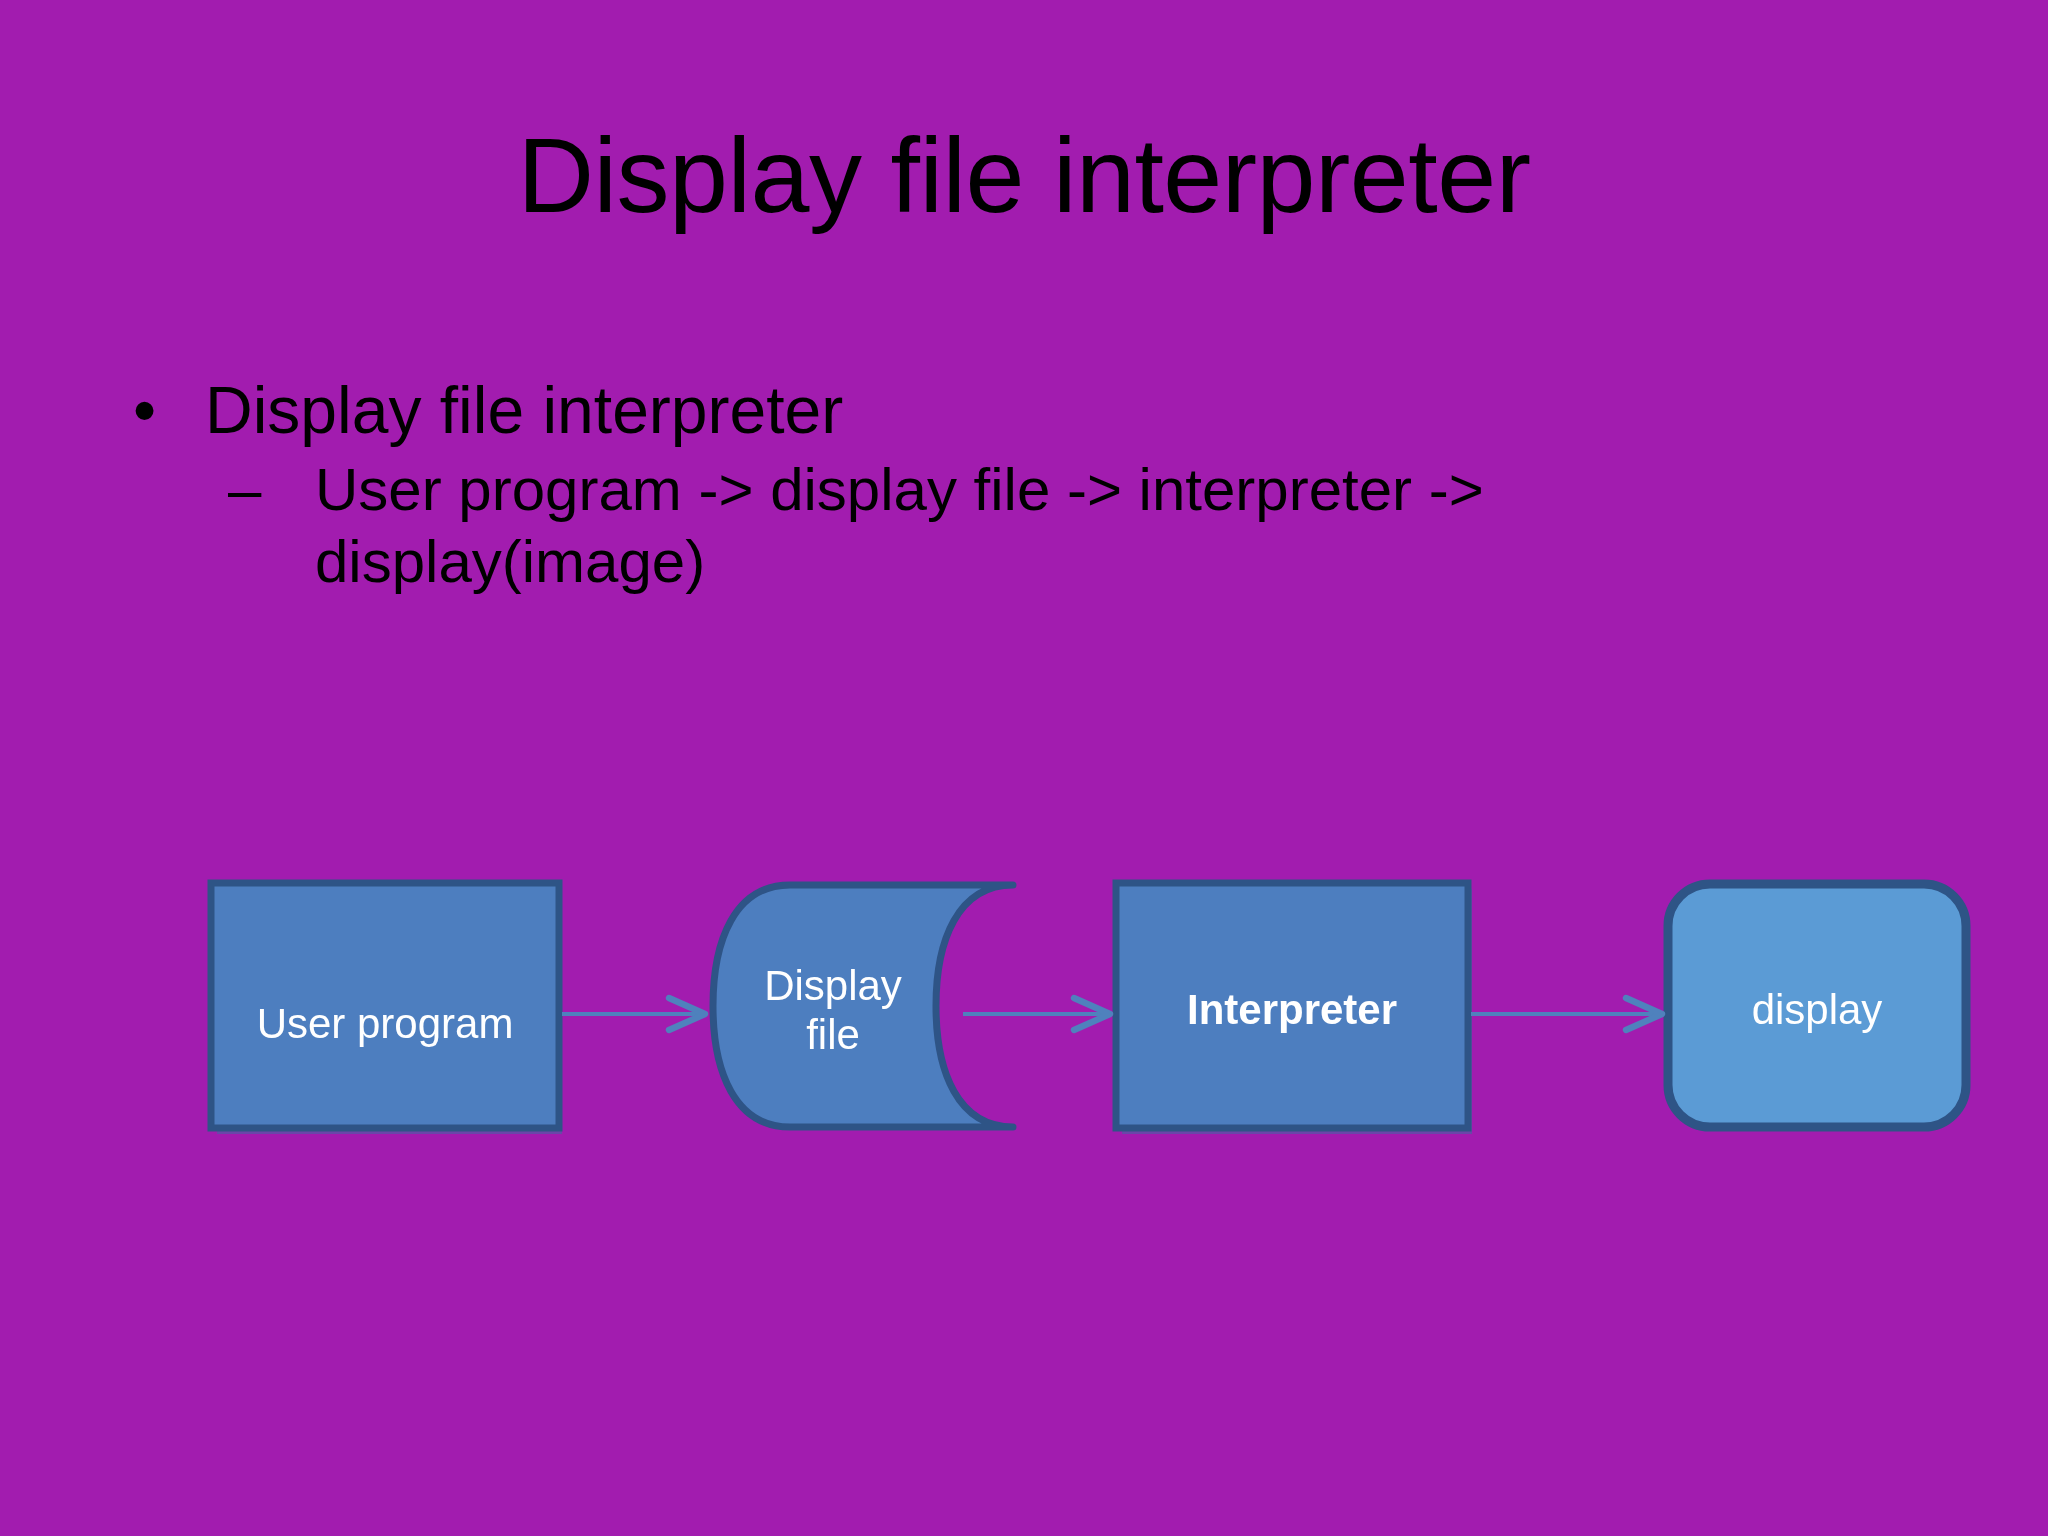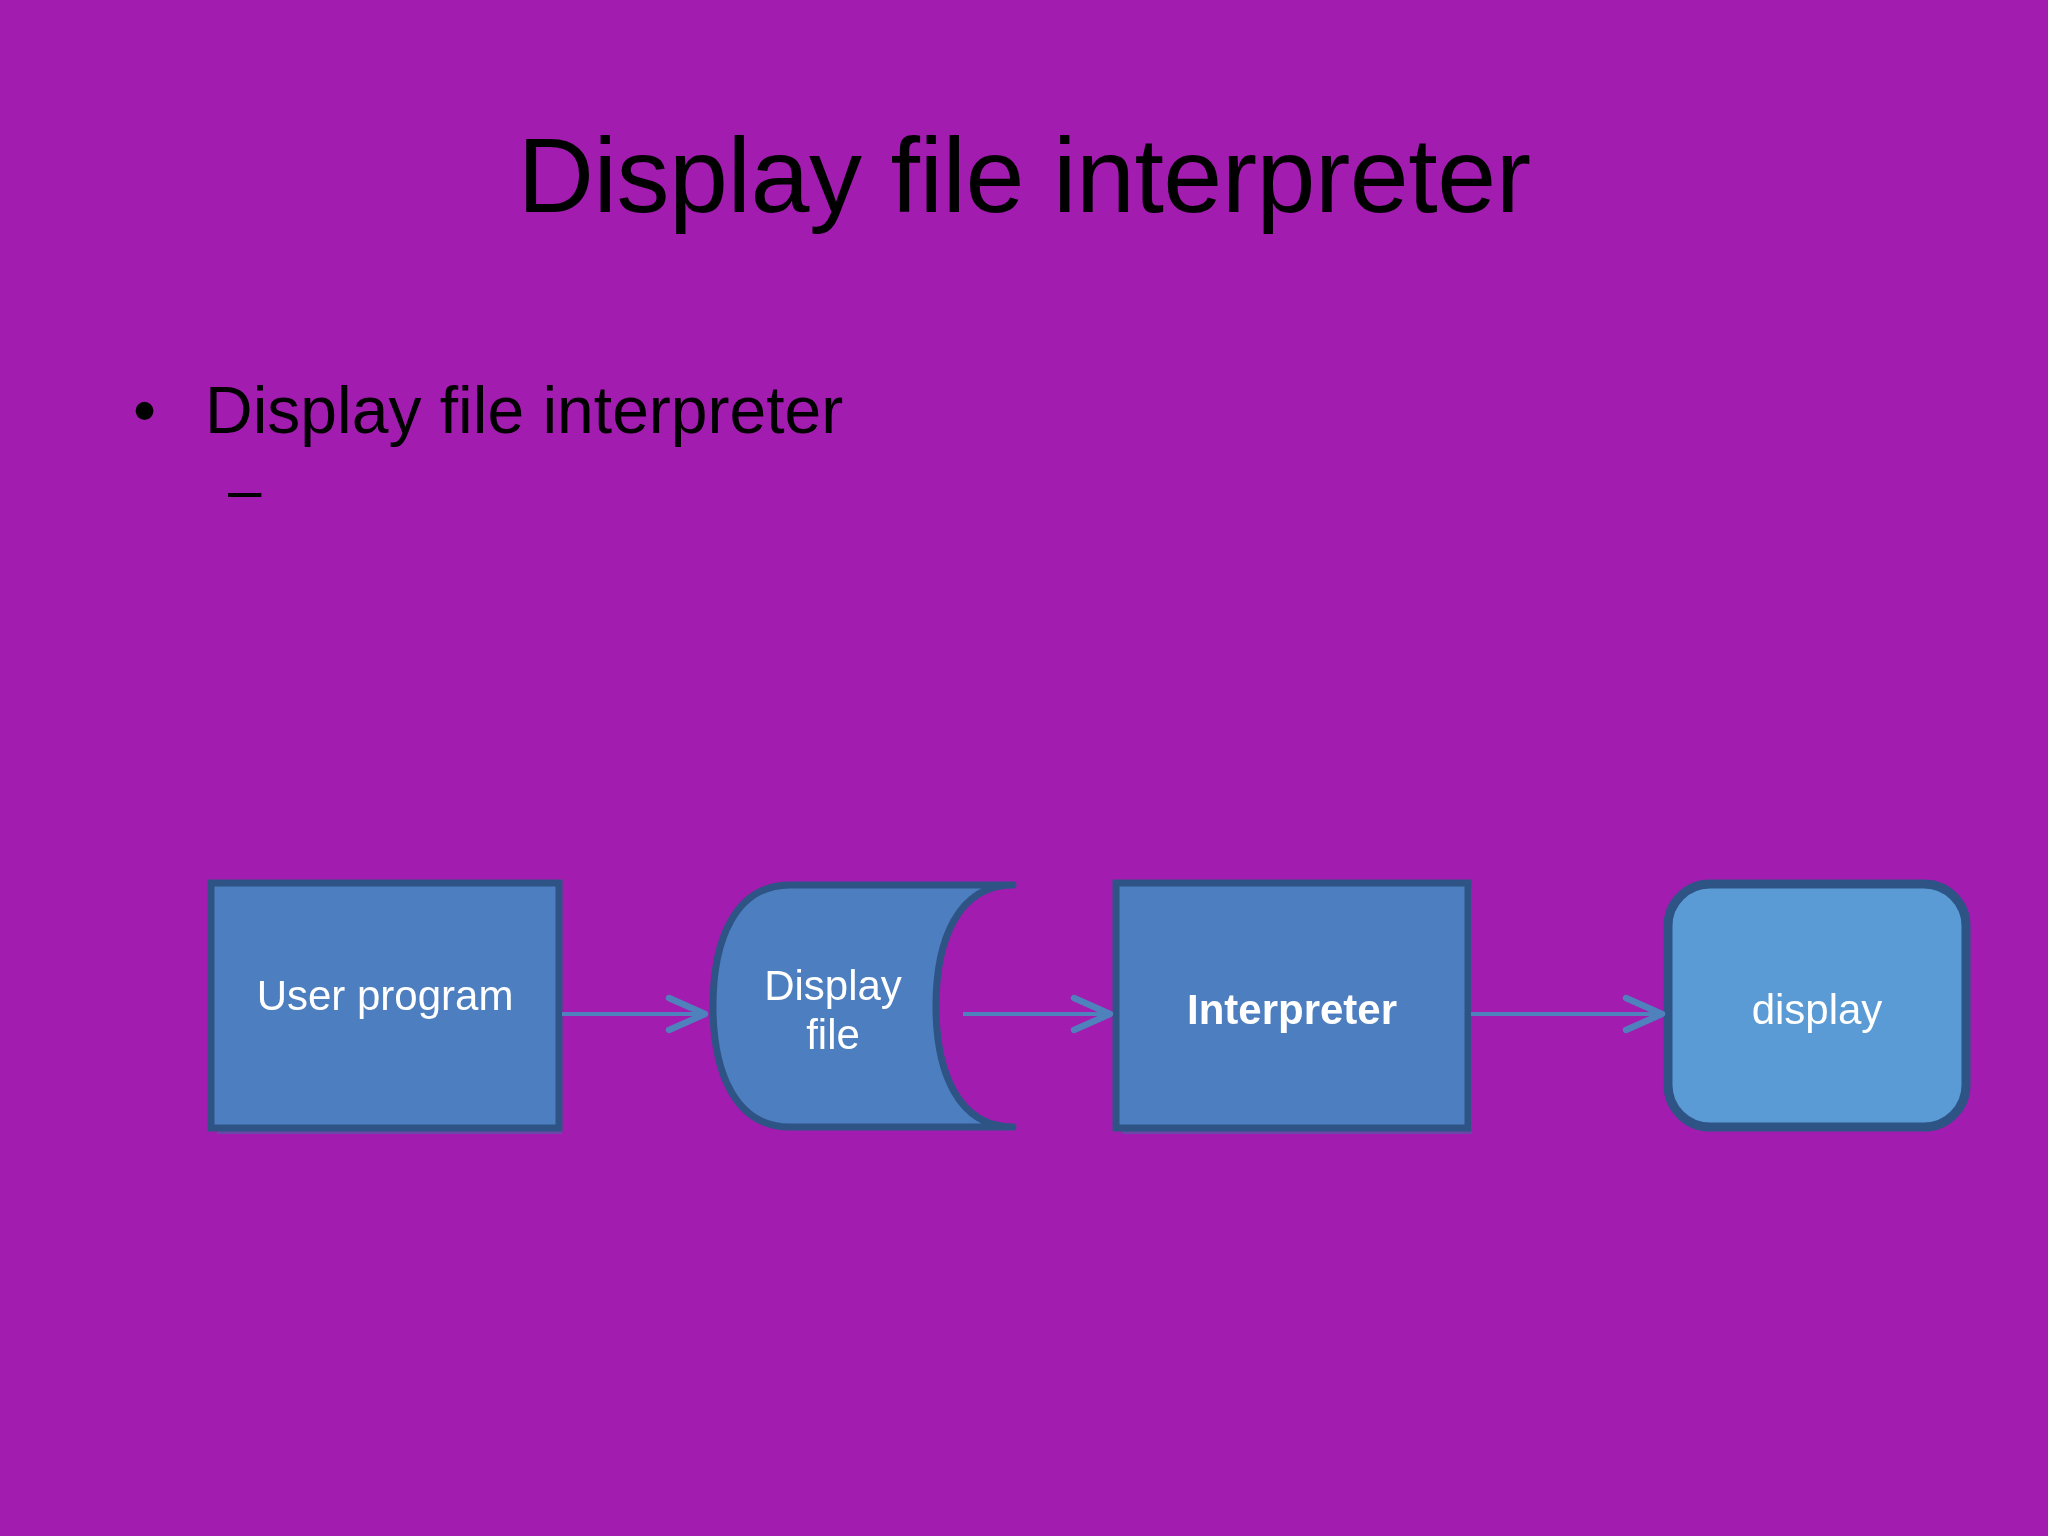--- a/index.html
+++ b/index.html
@@ -106,20 +106,21 @@
 
   <div id="body-area">
 
     <div class="bullet-l1">
       <span class="marker">•</span>
       <span>Display file interpreter</span>
     </div>
 
     <div class="bullet-l2">
       <span class="marker">–</span>
+      <span>User program -&gt; display file -&gt; interpreter -&gt; display(image)</span>
     </div>
 
   </div>
 
   <svg id="diagram" viewBox="0 0 2048 1536" xmlns="http://www.w3.org/2000/svg">
     <defs>
       <marker id="openArrow" markerWidth="12" markerHeight="12" refX="10" refY="5" orient="auto" markerUnits="strokeWidth">
         <path d="M 1 1 L 10 5 L 1 9" fill="none" stroke="#4F81BD" stroke-width="1.6" stroke-linecap="round" stroke-linejoin="round"></path>
       </marker>
     </defs>
@@ -153,21 +154,21 @@
       <line x1="562" y1="1014" x2="705" y2="1014" stroke="#4F81BD" stroke-width="4" marker-end="url(#openArrow)"></line>
     </g>
     <g>
       <line x1="963" y1="1014" x2="1110" y2="1014" stroke="#4F81BD" stroke-width="4" marker-end="url(#openArrow)"></line>
     </g>
     <g>
       <line x1="1471" y1="1014" x2="1662" y2="1014" stroke="#4F81BD" stroke-width="4" marker-end="url(#openArrow)"></line>
     </g>
   </svg>
 
-  <div class="node-label" style="left:211px; top:972px; width:348px;">User program</div>
+  <div class="node-label" style="left:211px; top:1000px; width:348px;">User program</div>
 
   <div class="node-label" style="left:743px; top:962px; width:180px;">Display
 file</div>
 
   <div class="node-label" style="left:1116px; top:986px; width:352px;font-weight:bold;">Interpreter</div>
 
   <div class="node-label" style="left:1668px; top:986px; width:298px;">display</div>
 
 </div>
 

